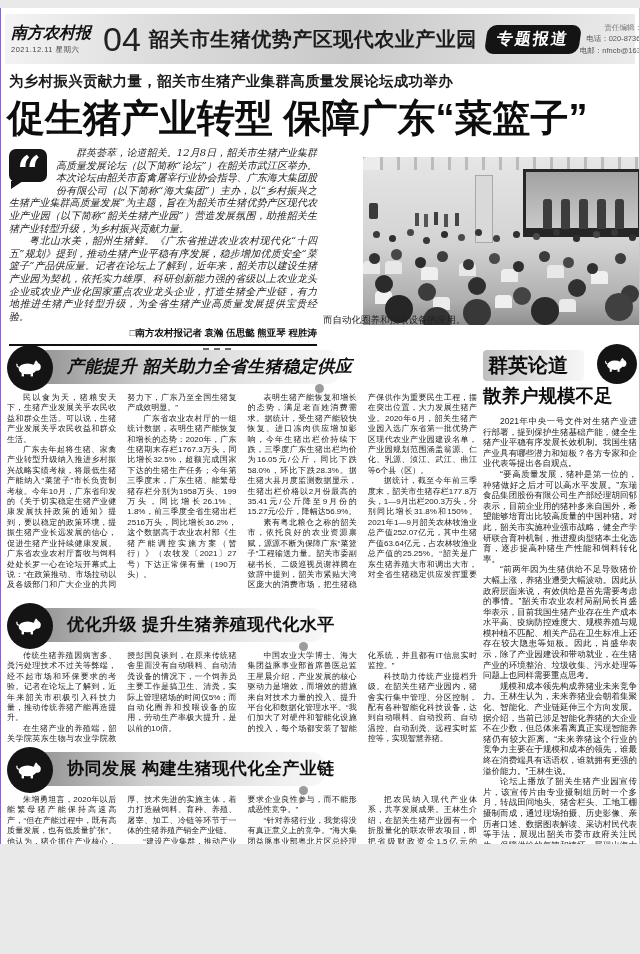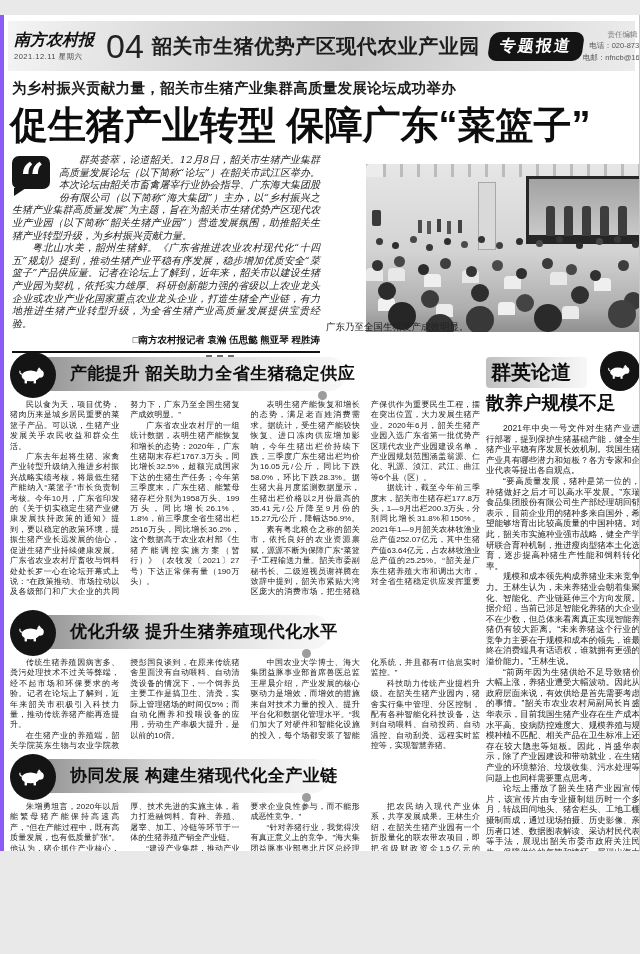--- a/index.html
+++ b/index.html
@@ -1,17 +1,17 @@
 <!DOCTYPE html>
 <html><head>
 <meta charset="utf-8">
 <style>
   html,body{margin:0;padding:0;background:#e9e9e9;}
-  .page{position:relative;width:640px;height:836px;margin:15px auto;background:#fff;
-        border-left:4px solid #8b5cf6;border-right:1px solid #c9c9c9;box-sizing:border-box;
+  .page{position:relative;width:640px;height:836px;margin:8px auto;background:#fff;
+        border-left:1px solid #8b5cf6;border-right:1px solid #c9c9c9;box-sizing:border-box;
         font-family:"Liberation Sans",sans-serif;color:#1c1c1c;overflow:hidden;}
   
   .band{position:absolute;left:4px;right:4px;top:6px;height:50px;
         background:linear-gradient(100deg,#f4f4f4 0%,#dcdcdc 25%,#c9c9c9 55%,#ececec 100%);
         display:flex;align-items:center;padding:0 6px;box-sizing:border-box;}
   .masthead{flex:0 0 auto;width:84px;}
   .masthead-name{font-family:"DejaVu Serif",serif;font-weight:bold;font-style:italic;
         font-size:16px;letter-spacing:0px;white-space:nowrap;color:#111;}
   .masthead-date{font-size:7.5px;color:#444;letter-spacing:.5px;margin-top:1px;}
   .page-num{font-size:34px;color:#222;margin:0 8px 0 8px;font-weight:500;}
@@ -81,21 +81,21 @@
   .pig-circle{position:absolute;left:0;top:-3px;width:46px;height:46px;background:#141414;
         border-radius:50%;z-index:2;display:flex;align-items:center;justify-content:center;}
   .pig-circle svg{width:30px;height:22px;}
   .sec-bar{position:absolute;left:18px;top:2px;height:34px;line-height:34px;border-radius:17px;
         background:linear-gradient(90deg,#8d8d8d,#cfcfcf 40%,#ededed 80%,#f8f8f8);
         padding-left:42px;font-size:17px;font-weight:900;letter-spacing:.5px;white-space:nowrap;
         box-sizing:border-box;color:#0e0e0e;}
   .sec-dot{position:absolute;width:9px;height:9px;border-radius:50%;background:#9c9c9c;}
   .sec-body{margin-top:5px;column-count:4;column-gap:11px;text-align:justify;overflow:hidden;}
   .sec-body p{margin:0;font-size:8px;line-height:10.4px;text-indent:2em;color:#222;}
-  #sec1{top:340px;height:258px;} #sec1 .sec-bar{width:318px;} #sec1 .sec-dot{left:308px;top:36px;}
+  #sec1{top:340px;height:258px;} #sec1 .sec-bar{width:318px;font-style:italic;} #sec1 .sec-dot{left:308px;top:36px;}
   #sec1 .sec-body{height:208px;}
   #sec2{top:598px;height:142px;} #sec2 .sec-bar{width:302px;} #sec2 .sec-dot{left:292px;top:36px;}
   #sec2 .sec-body{height:94px;}
   #sec3{top:742px;height:206px;} #sec3 .sec-bar{width:302px;} #sec3 .sec-dot{left:292px;top:36px;}
   #sec3 .sec-body{height:158px;}
   
   .sidebar{position:absolute;left:482px;top:342px;width:154px;height:606px;}
   .sb-header{position:relative;height:58px;}
   .sb-t1{display:inline-block;font-size:20px;font-weight:900;padding:2px 16px 2px 5px;border-radius:4px;
         background:linear-gradient(90deg,#bfbfbf,#eaeaea 70%,#f7f7f7);color:#0d0d0d;}
@@ -152,41 +152,41 @@
     </div>
     <div class="ph-stand"></div>
     <div class="ph-people-far"></div>
     <div class="ph-cam"></div>
     <div class="ph-chairs"></div>
     <div class="ph-heads-far"></div>
     <div class="ph-heads-mid"></div>
     <div class="ph-heads-near"></div>
     <div class="ph-heads-front"></div>
   </figure>
-  <div class="caption">广东乃至全国生猪复产成效明显。</div>
+  <div class="caption">而自动化圈养和投喂设备的应用。</div>
 
   <section class="article" id="sec1">
     <div class="sec-header">
       <span class="pig-circle">
         <svg viewBox="0 0 100 70">
             <g fill="#fff">
               <ellipse cx="42" cy="38" rx="30" ry="18"></ellipse>
               <circle cx="73" cy="31" r="13"></circle>
               <path d="M63 21 l7 -12 8 9z"></path>
               <rect x="22" y="50" width="8" height="13"></rect>
               <rect x="52" y="50" width="8" height="13"></rect>
               <path d="M13 33 q-9 -3 -6 -12" stroke="#fff" stroke-width="4" fill="none"></path>
             </g>
           </svg>
       </span>
       <span class="sec-bar">产能提升 韶关助力全省生猪稳定供应</span>
       <span class="sec-dot"></span>
     </div>
     <div class="sec-body">
-        <p>民以食为天，项目优势，猪肉历来是城乡居民重要的菜篮子产品。可以说，生猪产业发展关乎农民收益和群众生活。</p>
+        <p>民以食为天，猪粮安天下，生猪产业发展关乎农民收益和群众生活。可以说，生猪产业发展关乎农民收益和群众生活。</p>
         <p>广东去年起将生猪、家禽产业转型升级纳入推进乡村振兴战略实绩考核，将最低生猪产能纳入“菜篮子”市长负责制考核。今年10月，广东省印发的《关于切实稳定生猪产业健康发展扶持政策的通知》提到，要以稳定的政策环境，提振生猪产业长远发展的信心，促进生猪产业持续健康发展。广东省农业农村厅畜牧与饲料处处长罗一心在论坛开幕式上说：“在政策推动、市场拉动以及各级部门和广大企业的共同努力下，广东乃至全国生猪复产成效明显。”</p>
         <p>广东省农业农村厅的一组统计数据，表明生猪产能恢复和增长的态势：2020年，广东生猪期末存栏1767.3万头，同比增长32.5%，超额完成国家下达的生猪生产任务；今年第三季度末，广东生猪、能繁母猪存栏分别为1958万头、199万头，同比增长26.1%、1.8%，前三季度全省生猪出栏2516万头，同比增长36.2%，这个数据高于农业农村部《生猪产能调控实施方案（暂行）》（农牧发〔2021〕27号）下达正常保有量（190万头）。</p>
         <p>表明生猪产能恢复和增长的态势，满足老百姓消费需求。据统计，受生猪产能较快恢复、进口冻肉供应增加影响，今年生猪出栏价持续下跌，三季度广东生猪出栏均价为16.05元/公斤，同比下跌58.0%，环比下跌28.3%。据生猪大县月度监测数据显示，生猪出栏价格以2月份最高的35.41元/公斤降至9月份的15.27元/公斤，降幅达56.9%。</p>
         <p>素有粤北粮仓之称的韶关市，依托良好的农业资源禀赋，源源不断为保障广东“菜篮子”工程输送力量。韶关市委副秘书长、二级巡视员谢祥腾在致辞中提到，韶关市紧贴大湾区庞大的消费市场，把生猪稳产保供作为重要民生工程，摆在突出位置，大力发展生猪产业。2020年6月，韶关生猪产业园入选广东省第一批优势产区现代农业产业园建设名单，产业园规划范围涵盖翁源、仁化、乳源、浈江、武江、曲江等6个县（区）。</p>
         <p>据统计，截至今年前三季度末，韶关市生猪存栏177.8万头，1—9月出栏200.3万头，分别同比增长31.8%和150%。2021年1—9月韶关农林牧渔业总产值252.07亿元，其中生猪产值63.64亿元，占农林牧渔业总产值的25.25%。“韶关是广东生猪养殖大市和调出大市，对全省生猪稳定供应发挥重要作用。”广东省农业技术推广中心副主任陈三有如是评价。</p>
       </div>
   </section>
 
   <section class="article" id="sec2">
     <div class="sec-header">
@@ -252,20 +252,20 @@
               <rect x="22" y="50" width="8" height="13"></rect>
               <rect x="52" y="50" width="8" height="13"></rect>
               <path d="M13 33 q-9 -3 -6 -12" stroke="#fff" stroke-width="4" fill="none"></path>
             </g>
           </svg>
       </span>
     </div>
     <div class="sb-body">
         <p>2021年中央一号文件对生猪产业进行部署，提到保护生猪基础产能，健全生猪产业平稳有序发展长效机制。我国生猪产业具有哪些潜力和短板？各方专家和企业代表等提出各自观点。</p>
         <p>“要高质量发展，猪种是第一位的，种猪做好之后才可以高水平发展。”东瑞食品集团股份有限公司生产部经理胡回郁表示，目前企业用的猪种多来自国外，希望能够培育出比较高质量的中国种猪。对此，韶关市实施种业强市战略，健全产学研联合育种机制，推进瘦肉型猪本土化选育，逐步提高种猪生产性能和饲料转化率。</p>
+        <p>“前两年因为生猪供给不足导致猪价大幅上涨，养猪业遭受大幅波动。因此从政府层面来说，有效供给是首先需要考虑的事情。”韶关市农业农村局副局长肖盛华表示，目前我国生猪产业存在生产成本水平高、疫病防控难度大、规模养殖与规模种植不匹配、相关产品在卫生标准上还存在较大隐患等短板。因此，肖盛华表示，除了产业园建设和带动就业，在生猪产业的环境整治、垃圾收集、污水处理等问题上也同样需要重点思考。</p>
         <p>规模和成本领先构成养猪业未来竞争力。王林生认为，未来养猪业会朝着集聚化、智能化、产业链延伸三个方向发展。据介绍，当前已涉足智能化养猪的大企业不在少数，但总体来看离真正实现智能养猪仍有较大距离。“未来养猪这个行业的竞争力主要在于规模和成本的领先，谁最终在消费端具有话语权，谁就拥有更强的溢价能力。”王林生说。</p>
-        <p>“前两年因为生猪供给不足导致猪价大幅上涨，养猪业遭受大幅波动。因此从政府层面来说，有效供给是首先需要考虑的事情。”韶关市农业农村局副局长肖盛华表示，目前我国生猪产业存在生产成本水平高、疫病防控难度大、规模养殖与规模种植不匹配、相关产品在卫生标准上还存在较大隐患等短板。因此，肖盛华表示，除了产业园建设和带动就业，在生猪产业的环境整治、垃圾收集、污水处理等问题上也同样需要重点思考。</p>
         <p>论坛上播放了韶关生猪产业园宣传片，该宣传片由专业摄制组历时一个多月，转战田间地头、猪舍栏头、工地工棚摄制而成，通过现场拍摄、历史影像、亲历者口述、数据图表解读、采访村民代表等手法，展现出韶关市委市政府关注民生、保障供给的气魄和情怀，展现出海大集团以生猪带动乡村振兴、龙头引领产业融合的行动和担当，展现出韶关市产业园所辖12家企业整合资源，书写猪业历史的作为和使命。</p>
         <p>韶关生猪产业园形象LOGO（标识）和品牌语也在论坛中正式发布。LOGO的整体造型，为韶关的拼音首字母S和G的融合，加上一抹青绿，颇具科技感和未来感。LOGO的形态又似两手轻握，寓意着产业融合的合作模式和将不断壮大的发展前景。“粤北山水美，韶州生猪鲜”——LOGO的品牌语简单易懂，含义丰富且好记。品牌语蕴含了项目的关键元素，包括地理位置（粤北韶州）、项目主体（生猪养殖）、项目优势（生态美）、技术及产品特点（生猪鲜）。</p>
       </div>
   </aside>
 
 </div>
 
 </body></html>

